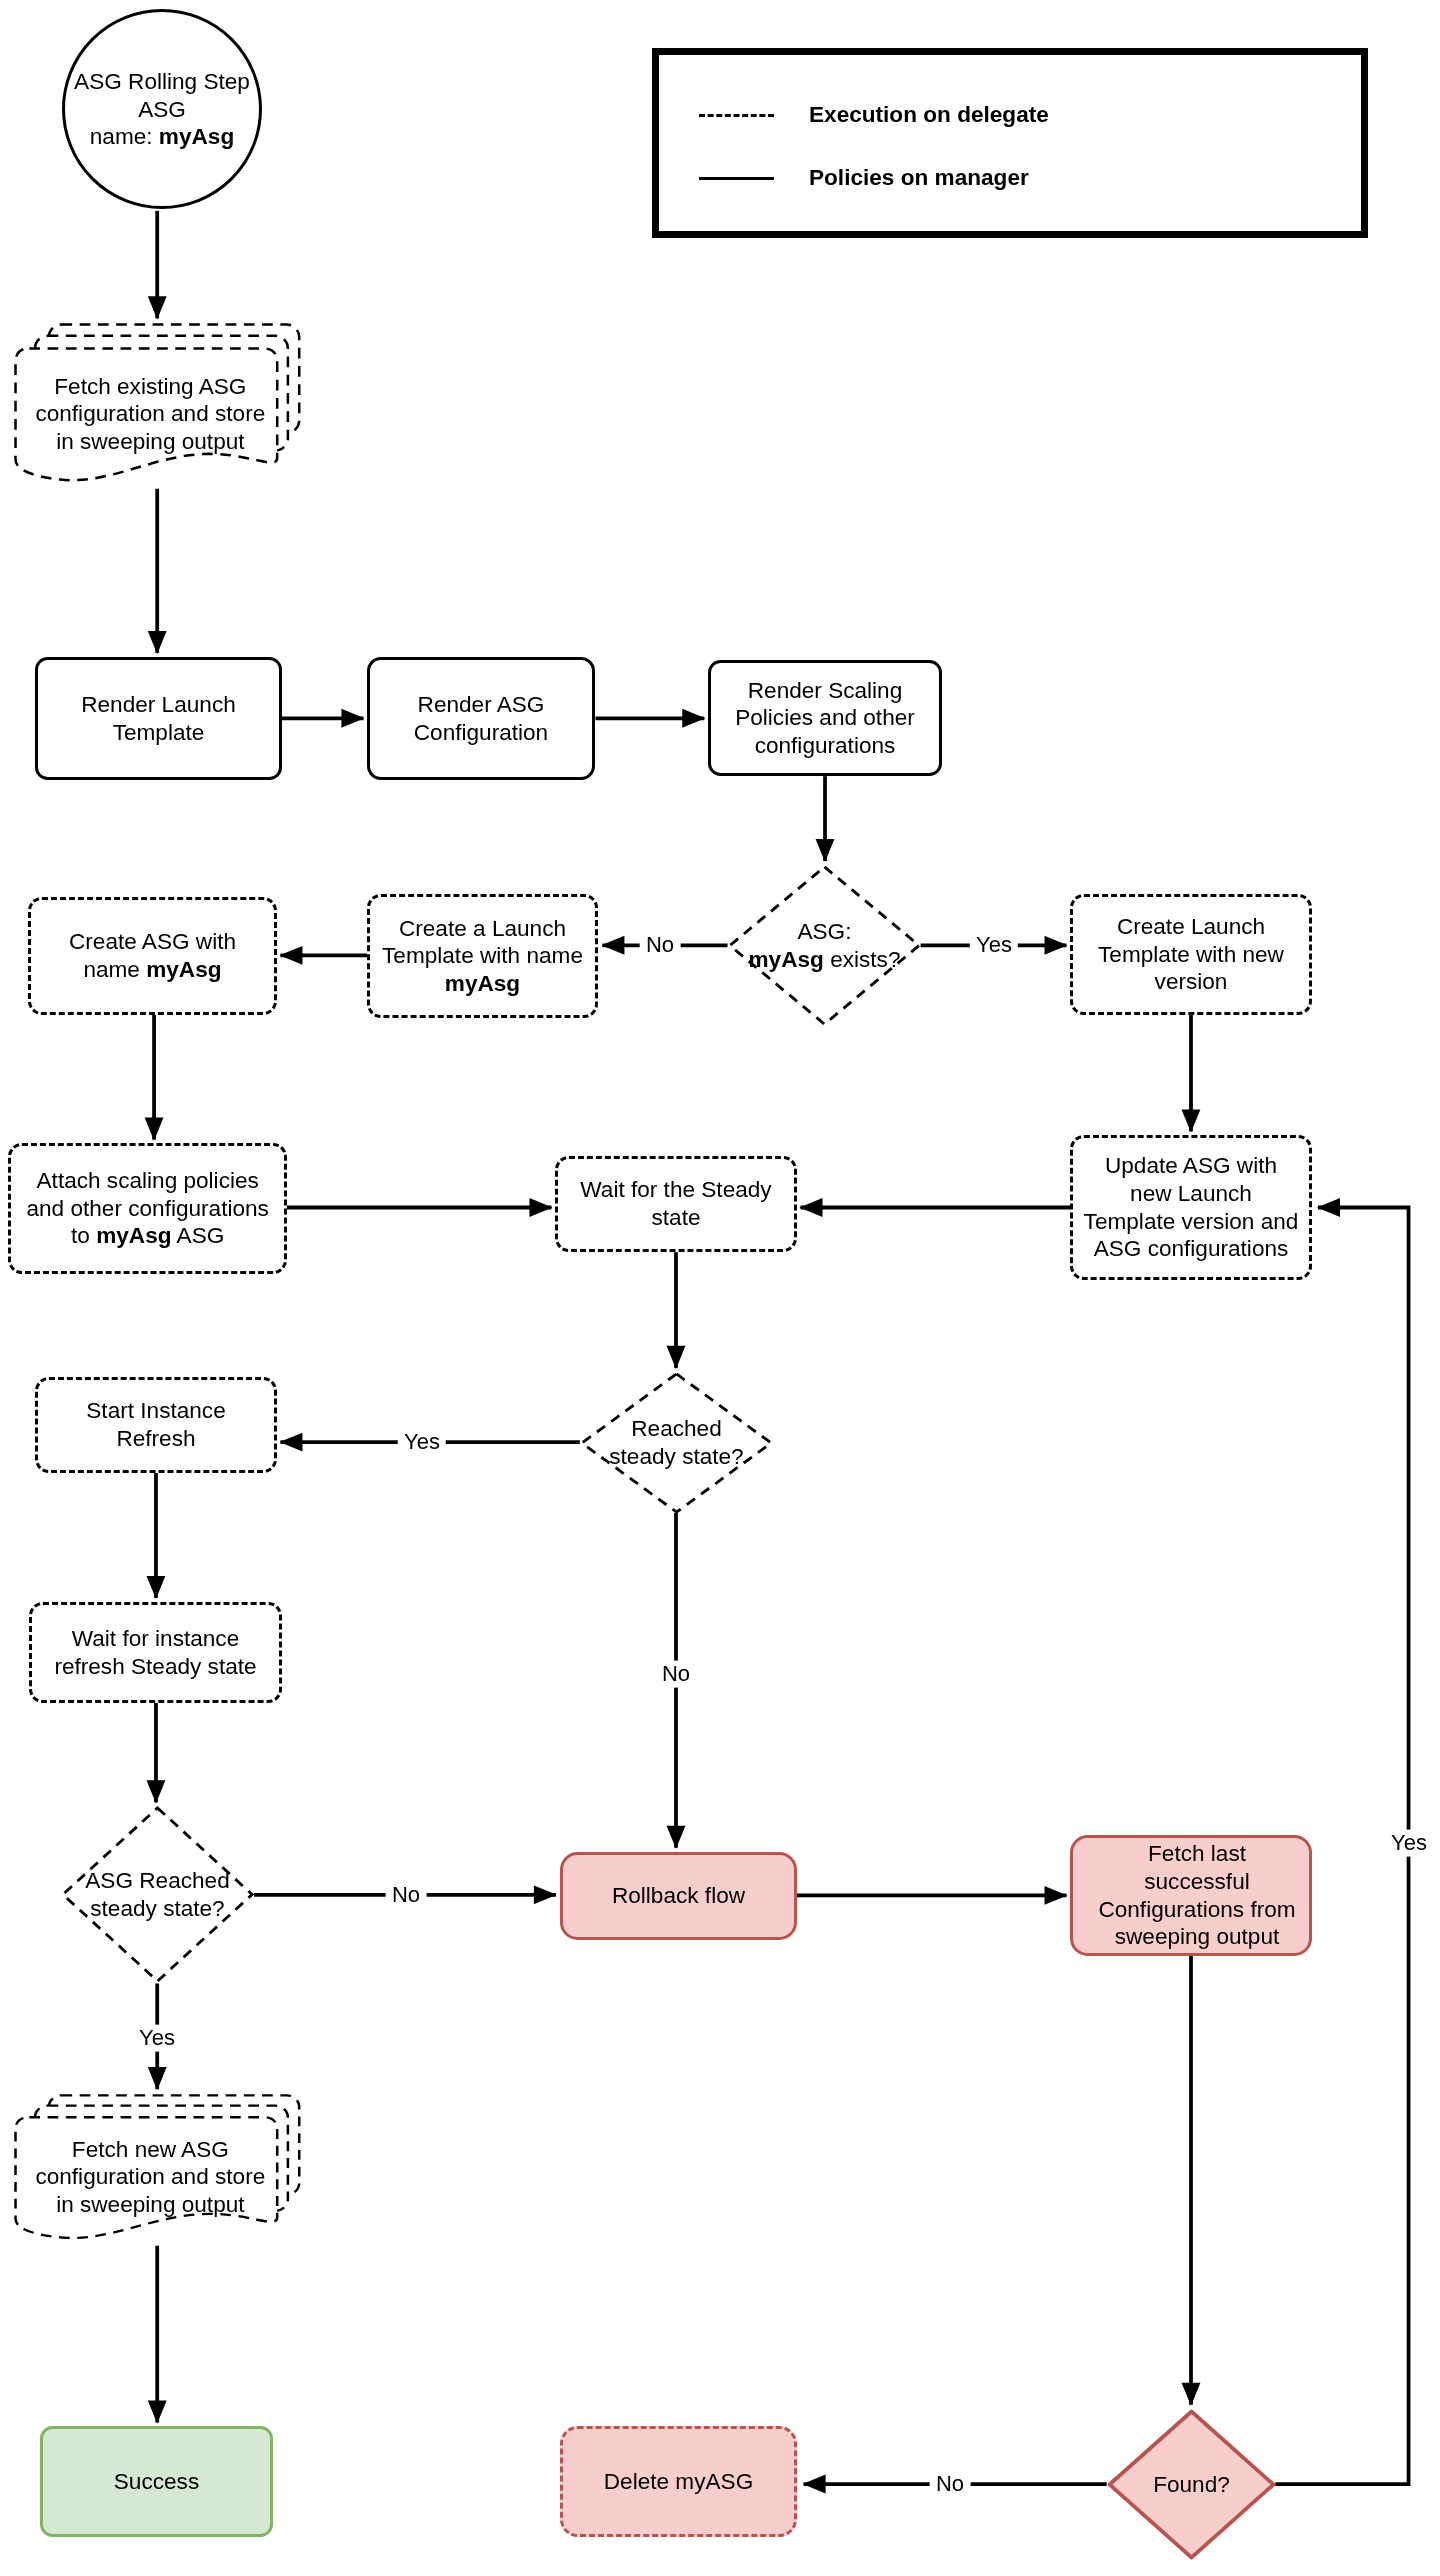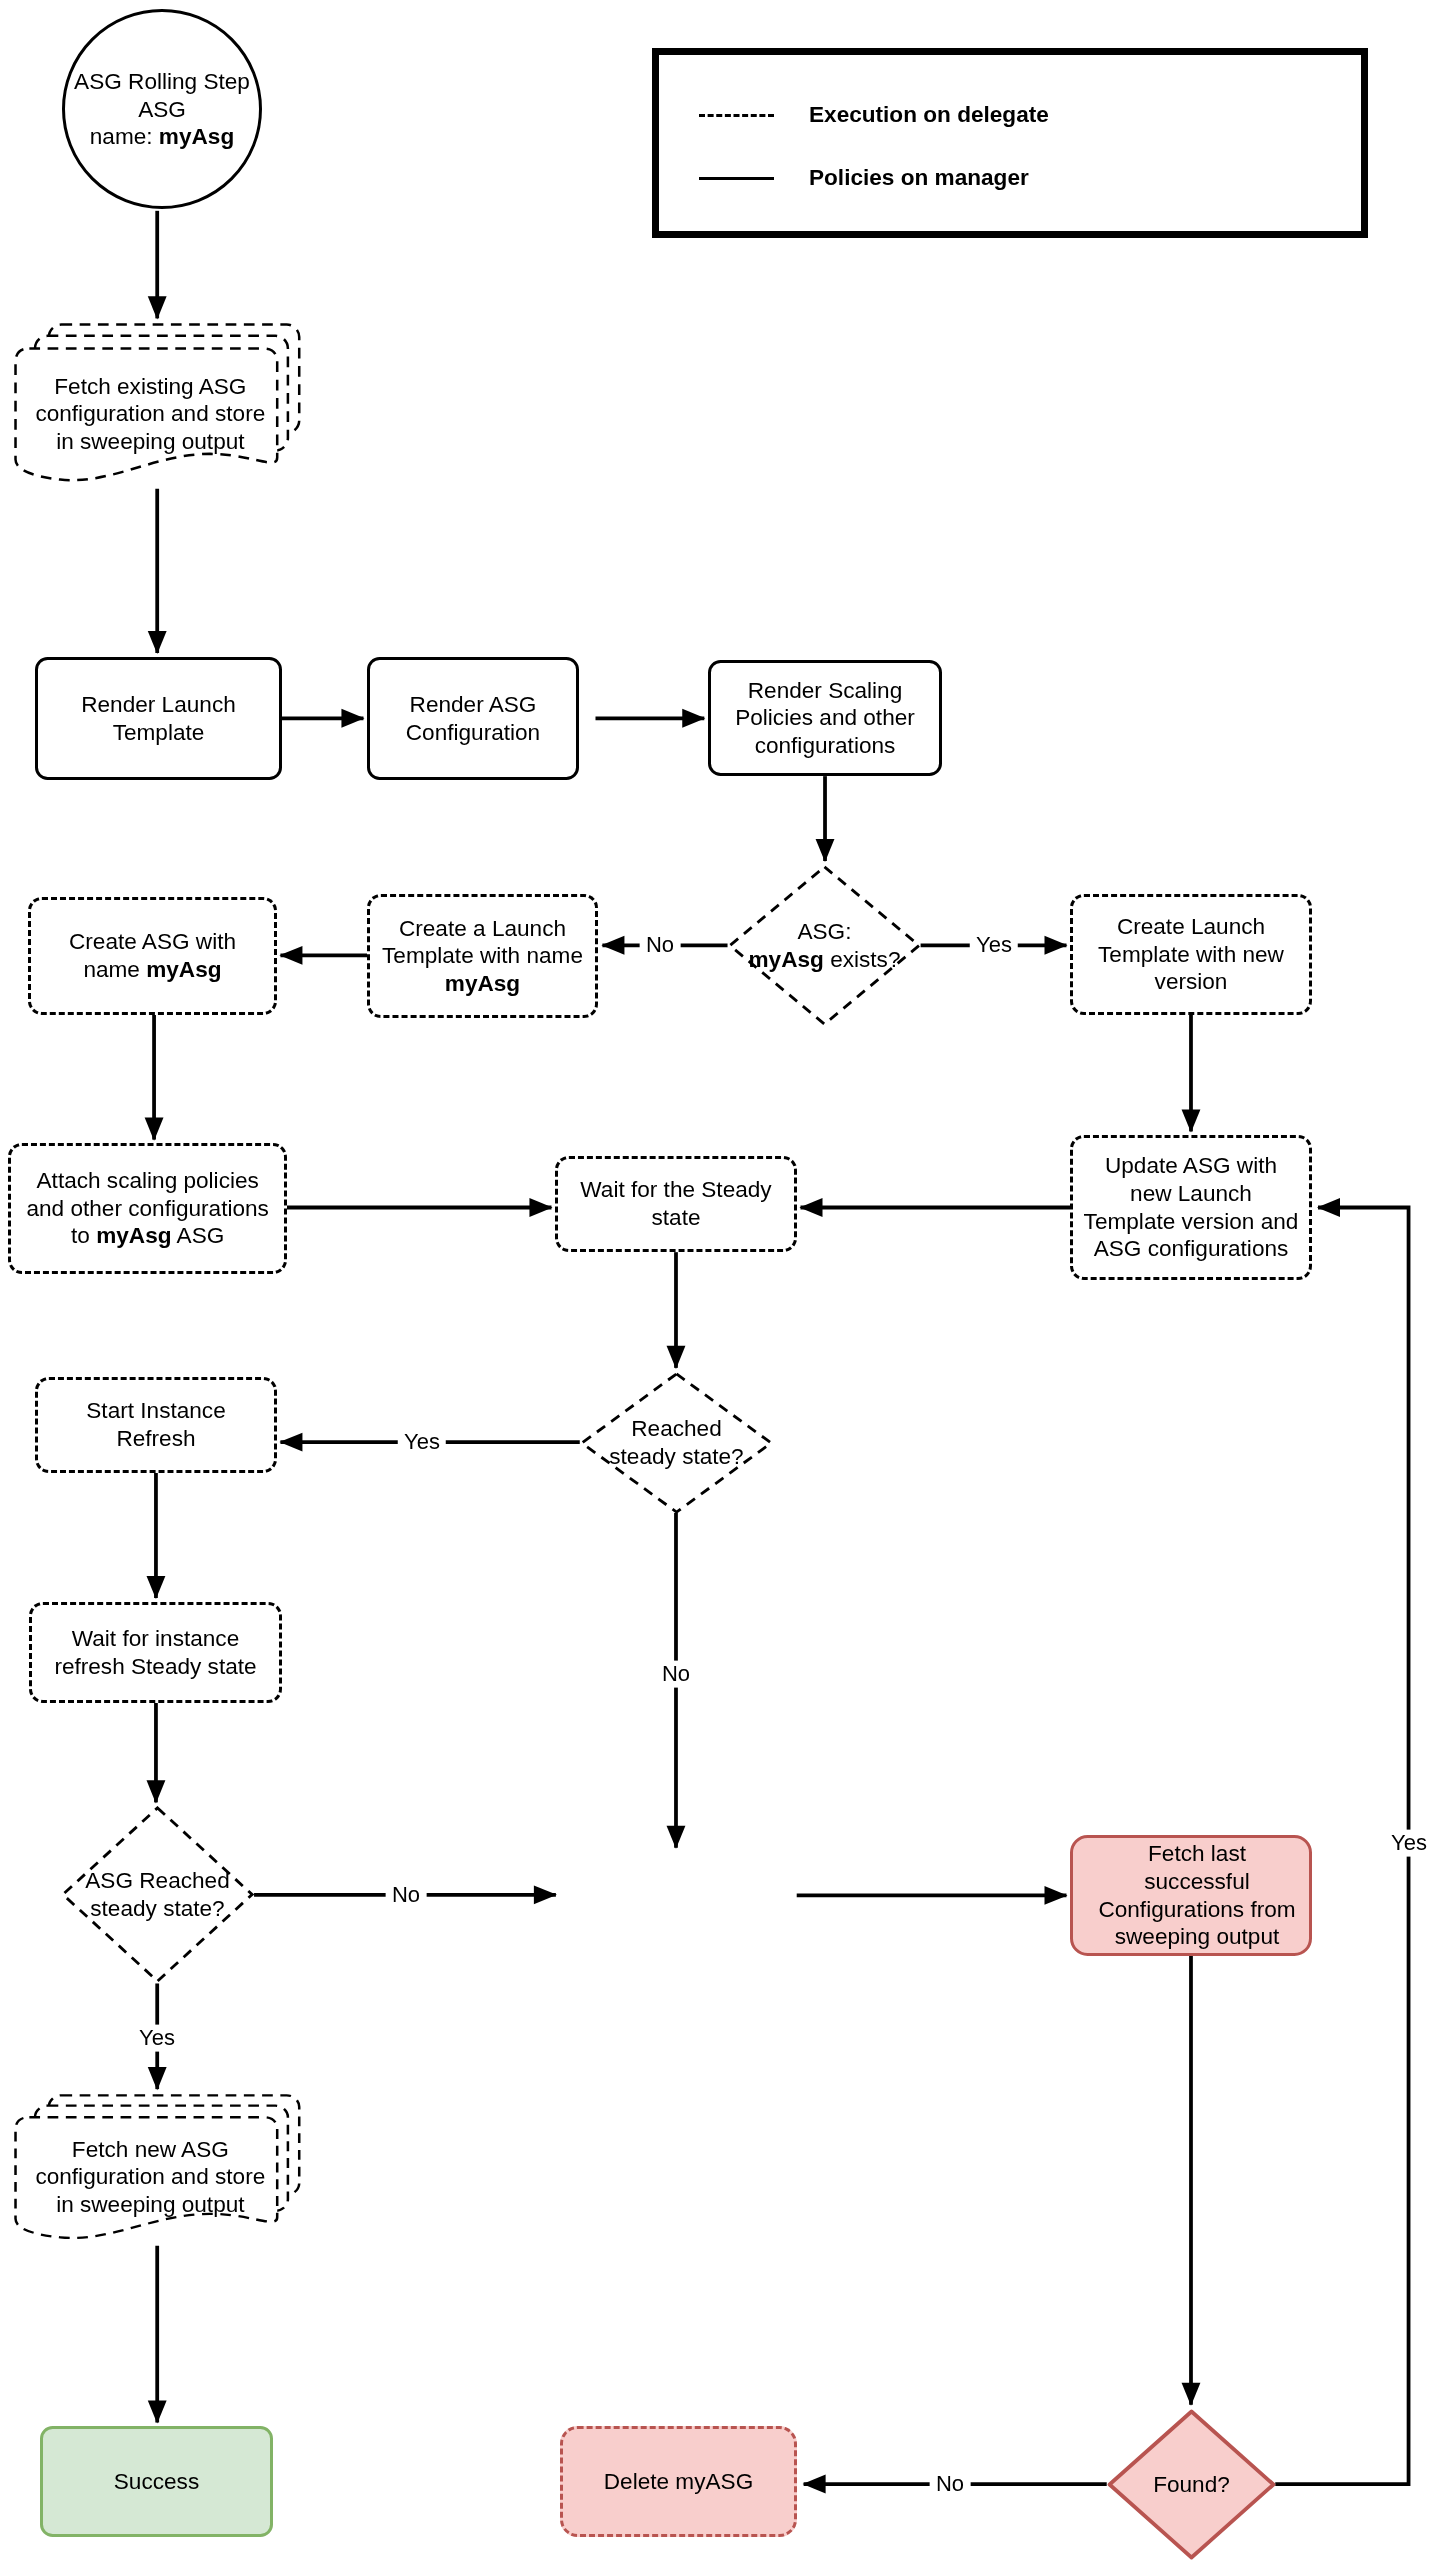--- a/index.html
+++ b/index.html
@@ -123,21 +123,21 @@
       <rect class="doc" x="57" y="4" width="398" height="172" rx="20"></rect>
       <rect class="doc" x="35" y="22" width="402" height="182" rx="20"></rect>
       <path class="doc" d="M 26,42 L 398,42 Q 420,42 420,64 L 420,215 C 420,238 370,204 295,210 C 215,216 150,258 75,250 Q 4,242 4,218 L 4,64 Q 4,42 26,42 Z"></path>
     </svg>
     <div class="multidoc-text">Fetch existing ASG configuration and store in sweeping output</div>
   </div>
 
   <div class="node solid-box" style="left:35px; top:657px; width:247px; height:123px;">
     <span class="txt">Render Launch Template</span>
   </div>
-  <div class="node solid-box" style="left:367px; top:657px; width:212px; height:123px;">
+  <div class="node solid-box" style="left:367px; top:657px; width:228px; height:123px;border-radius:14px;">
     <span class="txt">Render ASG Configuration</span>
   </div>
   <div class="node solid-box" style="left:708px; top:660px; width:234px; height:116px;">
     <span class="txt">Render Scaling Policies and other configurations</span>
   </div>
 
   <div class="node shape-node diamond-dashed" style="left:728px; top:865px; width:193px; height:161px;">
     <svg viewBox="0 0 307 256" preserveAspectRatio="none">
         <polygon points="153.5,3 304,128 153.5,253 3,128"></polygon>
       </svg>
@@ -181,20 +181,23 @@
     <span class="txt">Wait for instance refresh Steady state</span>
   </div>
 
   <div class="node shape-node diamond-dashed" style="left:61px; top:1806px; width:193px; height:177px;align-items:center;">
     <svg viewBox="0 0 307 282" preserveAspectRatio="none">
         <polygon points="153.5,3 304,141 153.5,279 3,141"></polygon>
       </svg>
     <div class="txt" style="max-width:157px;">ASG Reached steady state?</div>
   </div>
 
+  <div class="node pink-box" style="left:560px; top:1852px; width:237px; height:88px;">
+    <span class="txt">Rollback flow</span>
+  </div>
   <div class="node pink-box" style="left:1070px; top:1835px; width:242px; height:121px;padding-left:12px;">
     <span class="txt">Fetch last successful Configurations from sweeping output</span>
   </div>
 
   <div class="node shape-node" style="left:12.6px; top:2093px; width:290px; height:153px;">
     <svg viewBox="0 0 461 265" preserveAspectRatio="none">
       <rect class="doc" x="57" y="4" width="398" height="172" rx="20"></rect>
       <rect class="doc" x="35" y="22" width="402" height="182" rx="20"></rect>
       <path class="doc" d="M 26,42 L 398,42 Q 420,42 420,64 L 420,215 C 420,238 370,204 295,210 C 215,216 150,258 75,250 Q 4,242 4,218 L 4,64 Q 4,42 26,42 Z"></path>
     </svg>

